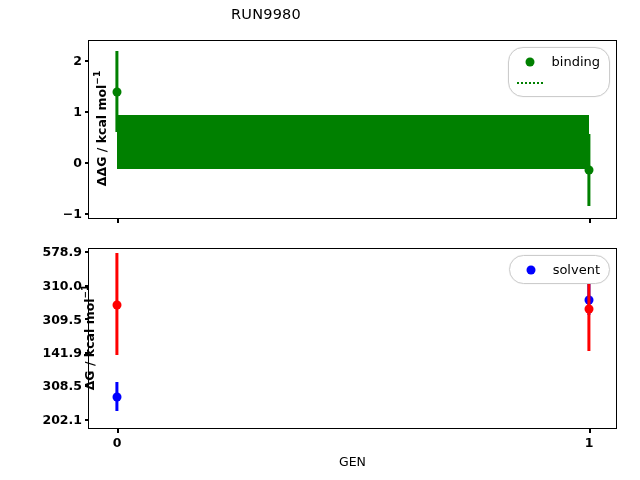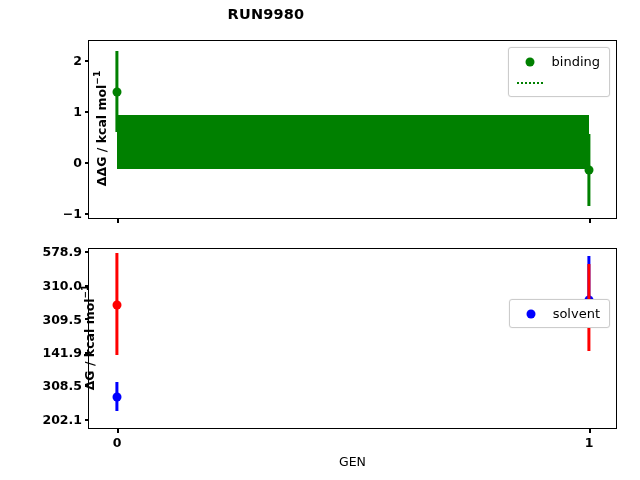--- a/index.html
+++ b/index.html
@@ -21,21 +21,21 @@
     height: 480px;
     background: #ffffff;
   }
   .fig-title {
     position: absolute;
     left: 0;
     top: 6px;
     width: 532px;
     text-align: center;
     font-size: 14.5px;
-    font-weight: bold;
+    font-weight: normal;
     color: #000000;
     letter-spacing: 0.2px;
   }
   
   .axes {
     position: absolute;
     box-sizing: border-box;
     border: 1.6px solid #000000;
     background: #ffffff;
   }
@@ -126,29 +126,29 @@
     position: absolute;
     background: #008000;
   }
 
   
   .legend {
     position: absolute;
     box-sizing: border-box;
     background: #ffffff;
     border: 1px solid #cccccc;
-    border-radius: 3px;
+    border-radius: 15px;
     padding: 5px 9px 5px 8px;
     display: flex;
     flex-direction: column;
     gap: 4px;
     box-shadow: 0 0 0 0.5px rgba(0,0,0,0.04);
   }
   #legend-top    { right: 6px; top: 6px; }
-  #legend-bottom { right: 6px; top: 6px; margin-top: 44px; }
+  #legend-bottom { right: 6px; top: 6px; }
   .legend-row {
     display: flex;
     align-items: center;
     gap: 9px;
     height: 17px;
   }
   .legend-handle {
     width: 26px;
     height: 13px;
     position: relative;

